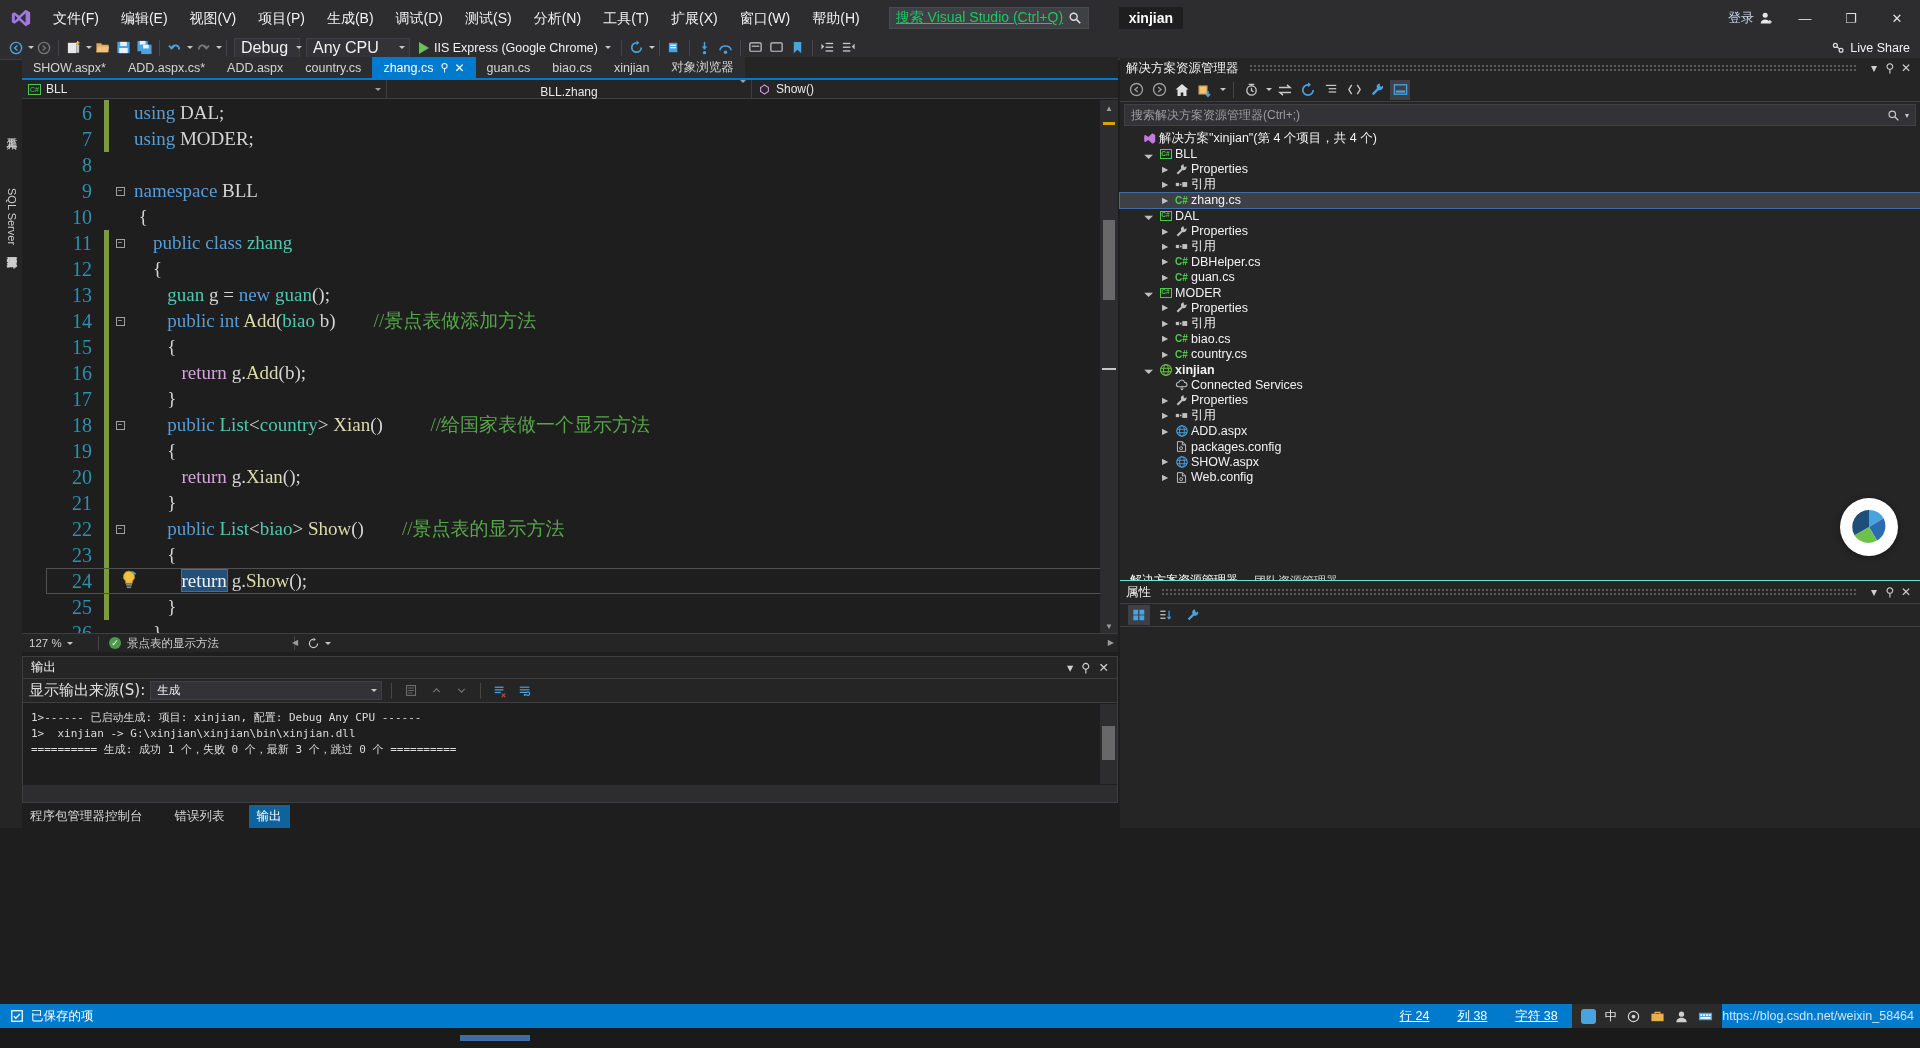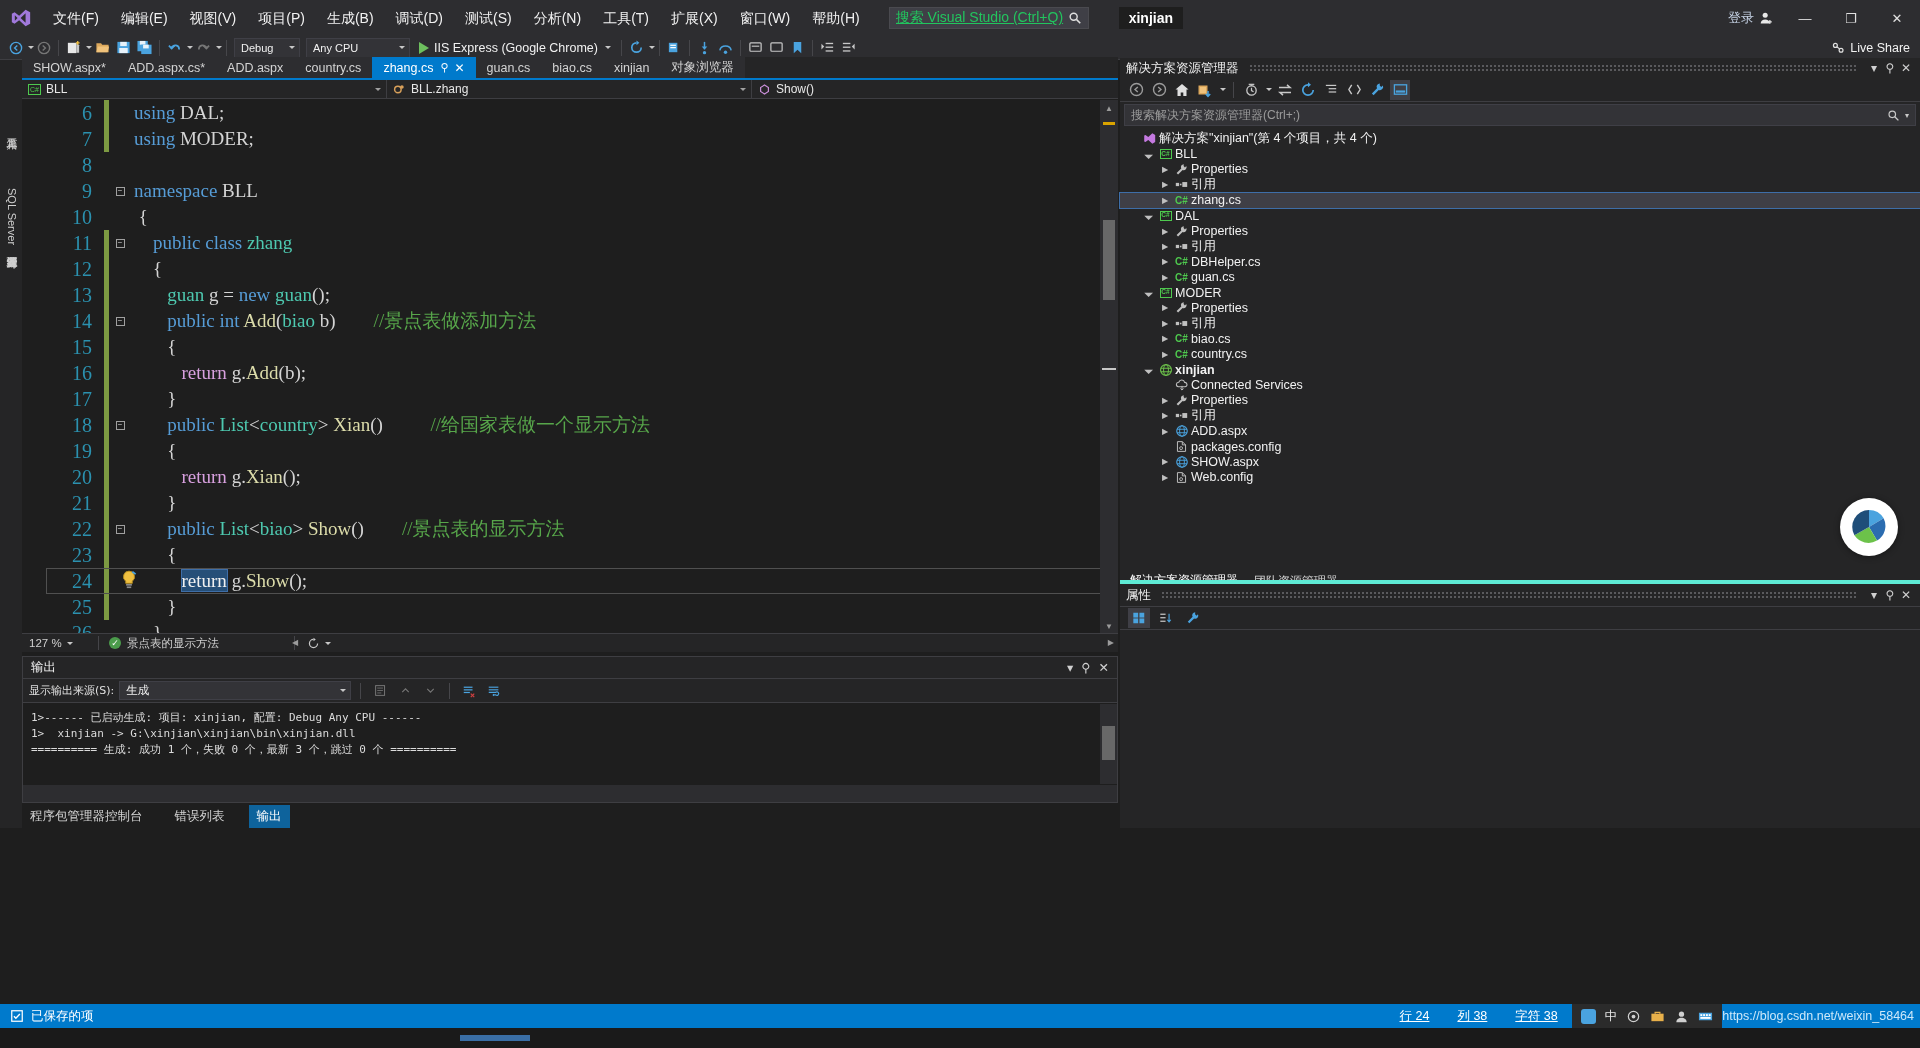--- a/index.html
+++ b/index.html
@@ -47,21 +47,21 @@
   .toolbar {
     position:absolute; left:0; top:36px; width:1920px; height:24px;
     background:#2d2d30; display:flex; align-items:center; padding-left:6px;
     border-bottom:1px solid #3e3e42;
   }
   .tbtn { height:22px; min-width:20px; display:flex; align-items:center; justify-content:center; padding:0 3px; }
   .tsep { width:1px; height:16px; background:#46464a; margin:0 4px; }
   .caret { width:0;height:0;border-left:3px solid transparent;border-right:3px solid transparent;border-top:3px solid #c8c8c8; margin-left:2px;}
   .combo {
     height:20px; background:#333337; border:1px solid #3f3f46; color:#f1f1f1;
-    font-size:11px; display:flex; align-items:center; padding:0 4px 0 6px; margin:0 3px;
+    font-size:16px; display:flex; align-items:center; padding:0 4px 0 6px; margin:0 3px;
     white-space:nowrap;
   }
   .combo .cval{ flex:1; }
   .combo .carr { margin-left:8px; width:0;height:0;border-left:3px solid transparent;border-right:3px solid transparent;border-top:3px solid #c8c8c8;}
   .runbtn { display:flex; align-items:center; gap:5px; height:20px; padding:0 6px; font-size:12.5px; white-space:nowrap;}
   .play { width:0;height:0;border-top:6px solid transparent;border-bottom:6px solid transparent;border-left:10px solid #6dbf5e;}
   .live-share { position:absolute; right:10px; display:flex; align-items:center; gap:5px; font-size:12.5px; color:#f1f1f1; }
 
   
   .lefttabs {
@@ -93,21 +93,21 @@
     height:19px; background:#252526; display:flex; align-items:center;
     border-bottom:1px solid #3e3e42;
   }
   .navseg {
     height:19px; display:flex; align-items:center; gap:5px; padding:0 6px;
     font-size:12px; color:#e8e8e8; border-right:1px solid #3e3e42; position:relative;
   }
   .navseg .sarr { position:absolute; right:5px; width:0;height:0;
     border-left:3px solid transparent;border-right:3px solid transparent;border-top:3px solid #a0a0a0;}
   .navseg.s1 { width:365px; }
-  .navseg.s2 { width:365px; }
+  .navseg.s2 { width:365px;flex-direction:column; }
   .navseg.s3 { width:360px; border-right:none;}
   .ico-cs { width:13px;height:11px;border:1px solid #4ec94e;color:#4ec94e;font-size:7px;
             display:flex;align-items:center;justify-content:center;line-height:1;}
 
   .codearea {
     position:absolute; left:0; top:20px; width:1096px; height:535px; overflow:hidden;
     background:#1e1e1e;
   }
   .codelines { position:absolute; left:0; top:0; }
   .cline { height:26px; line-height:26px; display:flex; align-items:center; white-space:pre; }
@@ -178,21 +178,21 @@
   }
   .panehdr {
     height:22px; background:#252526; display:flex; align-items:center; padding-left:8px;
     font-size:12.5px; color:#f1f1f1; border-bottom:1px solid #3e3e42;
   }
   .panehdr .ctrls { margin-left:auto; display:flex; align-items:center; gap:8px; padding-right:8px; color:#d0d0d0;}
   .outtoolbar {
     height:24px; display:flex; align-items:center; gap:5px; padding:0 6px; background:#252526;
     border-bottom:1px solid #3e3e42;
   }
-  .outtoolbar .lbl { font-size:11px; color:#e0e0e0; font-family:"DejaVu Sans", sans-serif; }
+  .outtoolbar .lbl { font-size:15px; color:#e0e0e0; font-family:"DejaVu Sans", sans-serif; }
   .outcombo {
     width:232px; height:19px; background:#333337; border:1px solid #3f3f46;
     font-size:11.5px; color:#f1f1f1; display:flex; align-items:center; padding:0 4px 0 6px;
   }
   .outcombo .carr{ margin-left:auto; width:0;height:0;border-left:3px solid transparent;border-right:3px solid transparent;border-top:3px solid #c8c8c8;}
   .outbody {
     position:absolute; left:0; top:47px; width:1094px; height:80px; overflow:hidden; background:#1e1e1e;
     padding:6px 0 0 8px;
   }
   .outline {
@@ -248,21 +248,21 @@
   .sebottomtabs {
     position:absolute; left:0; bottom:238px; width:800px; height:18px;
     display:flex; align-items:center; gap:4px; padding-left:4px;
   }
   .setab { font-size:12px; padding:2px 6px; color:#d4d4d4;}
   .setab.active { color:#ffffff; border-bottom:2px solid #007acc;}
 
   
   .propspanel {
     position:absolute; left:1120px; top:580px; width:800px; height:248px; background:#252526;
-    border-top:4px solid #5eead4;
+    border-top:1px solid #5eead4;
   }
   .propshdr { height:22px; display:flex; align-items:center; padding:0 6px; font-size:12.5px;}
   .propstools { height:24px; display:flex; align-items:center; gap:5px; padding:0 8px;
                 border-top:1px solid #3e3e42; border-bottom:1px solid #3e3e42;}
   .propsbody { height:190px; background:#252526; }
 
   
   .wm {
     position:absolute; right:22px; top:498px; width:58px; height:58px; border-radius:50%;
     background:#ffffff; display:flex; align-items:center; justify-content:center;

